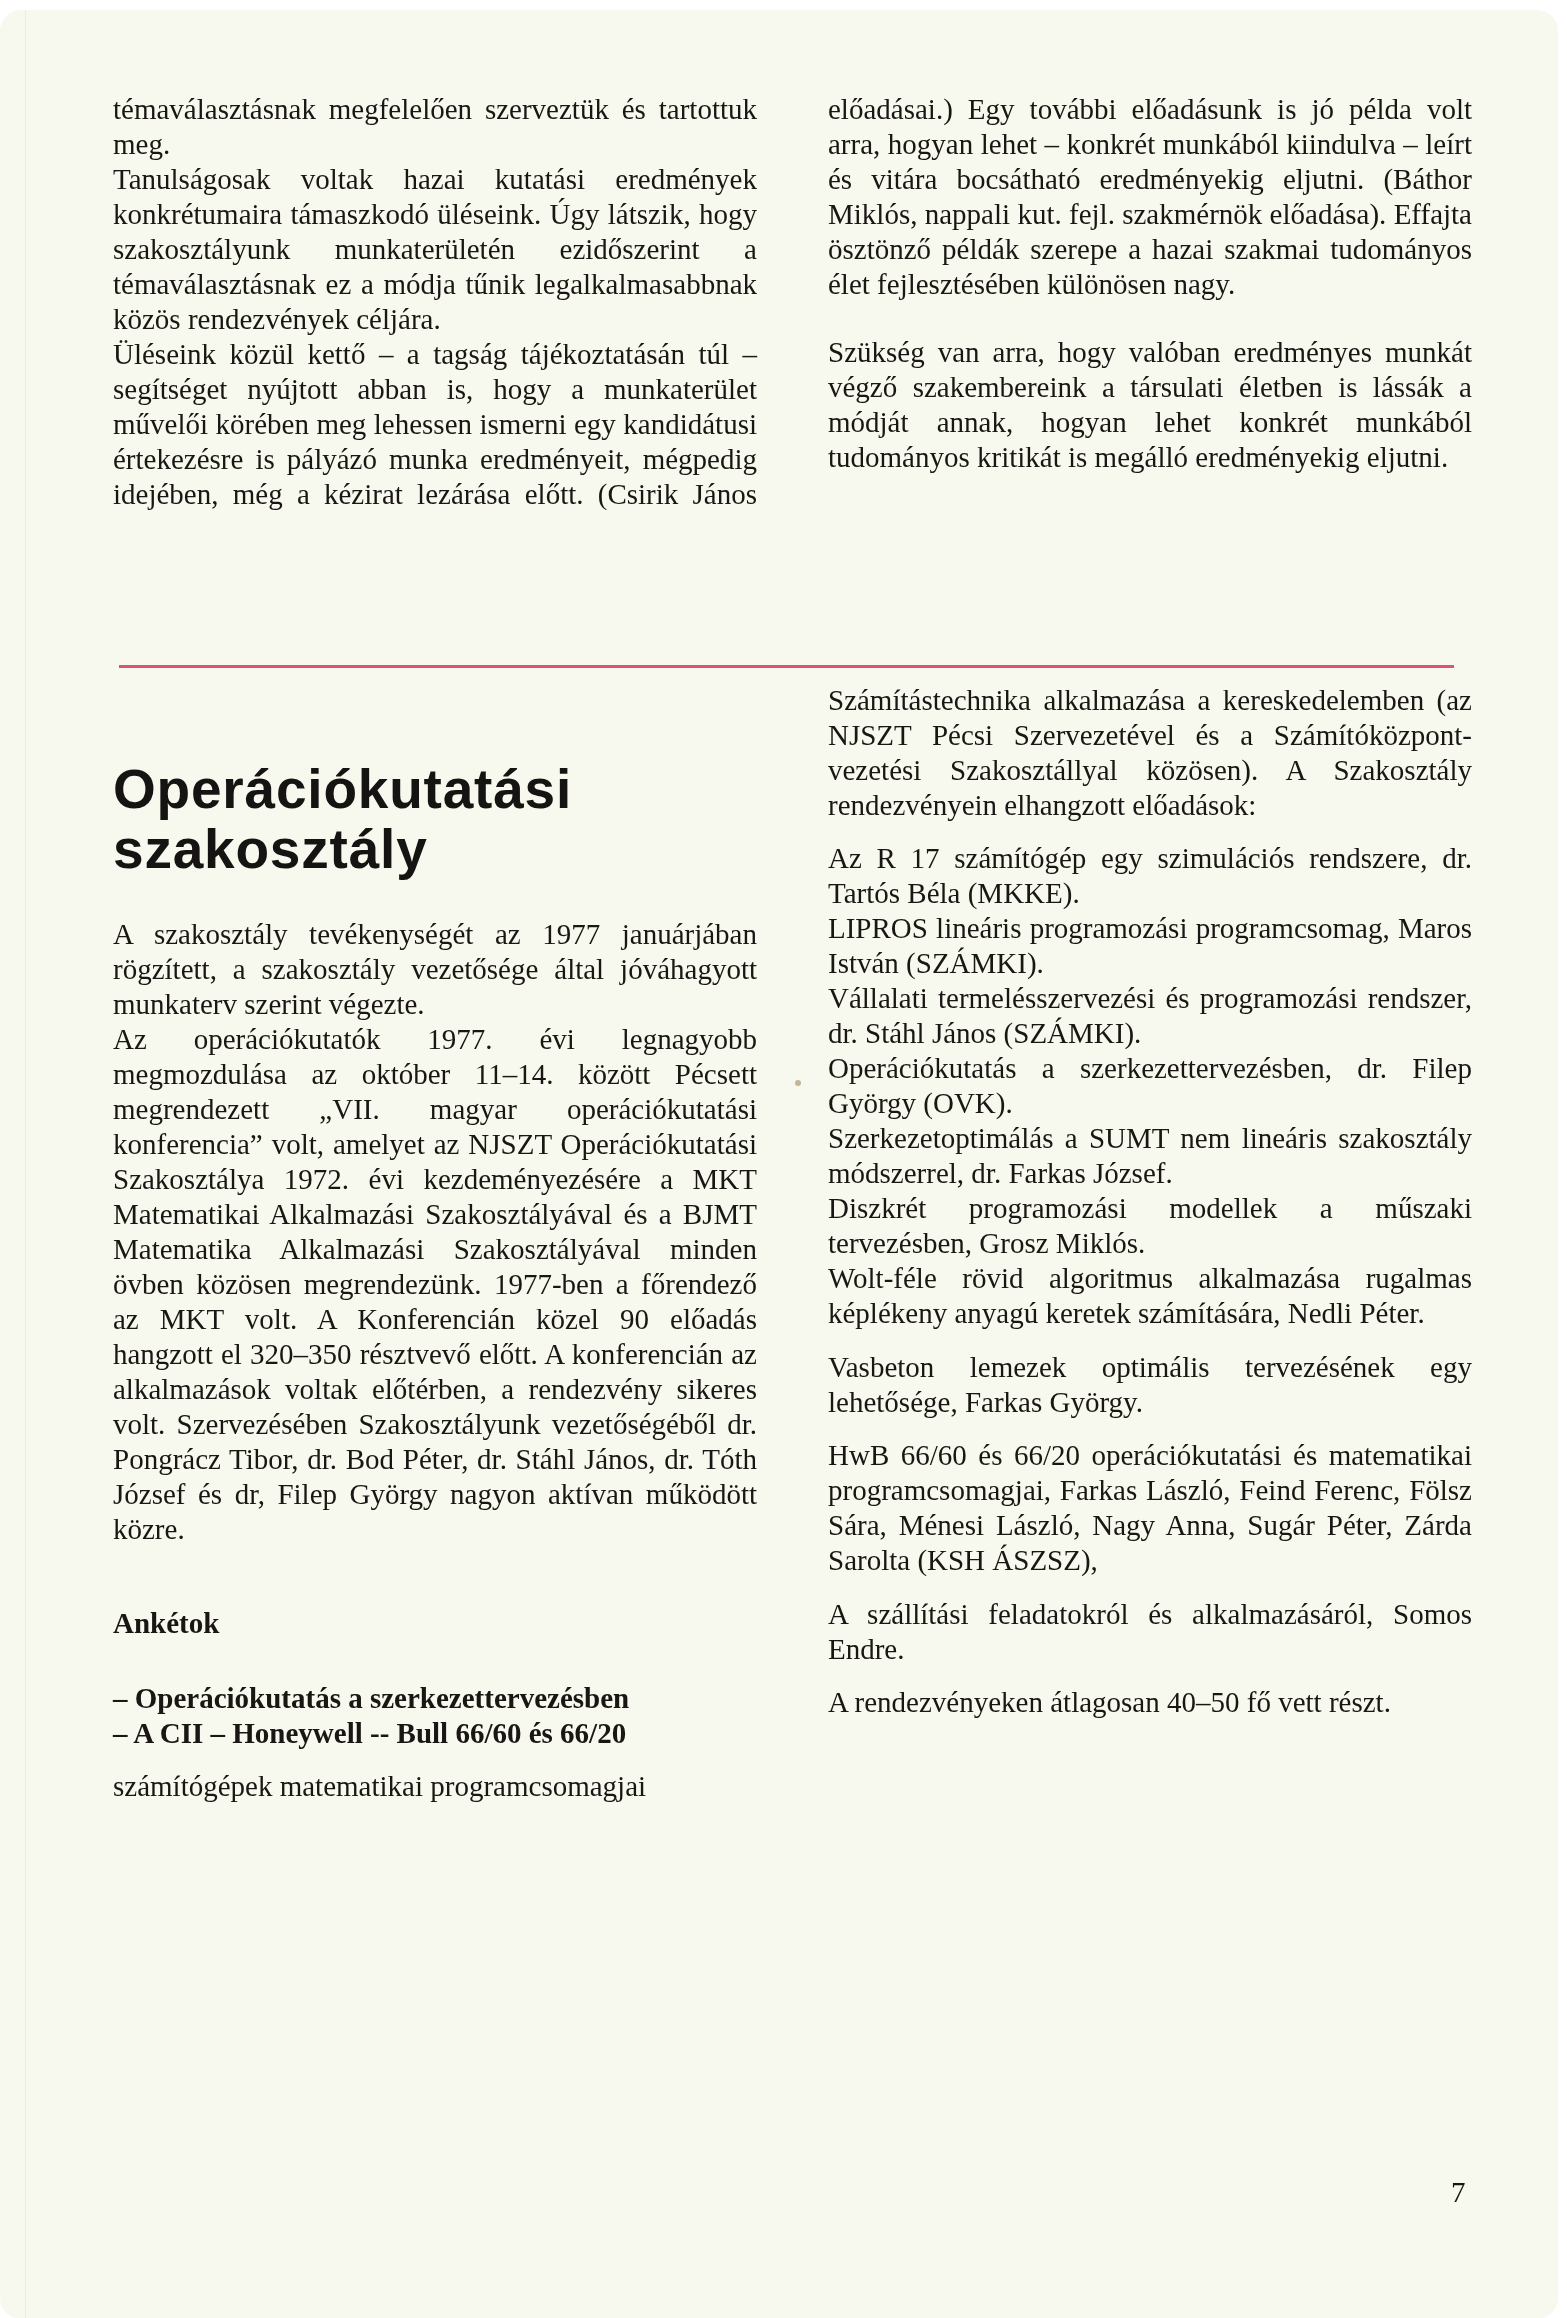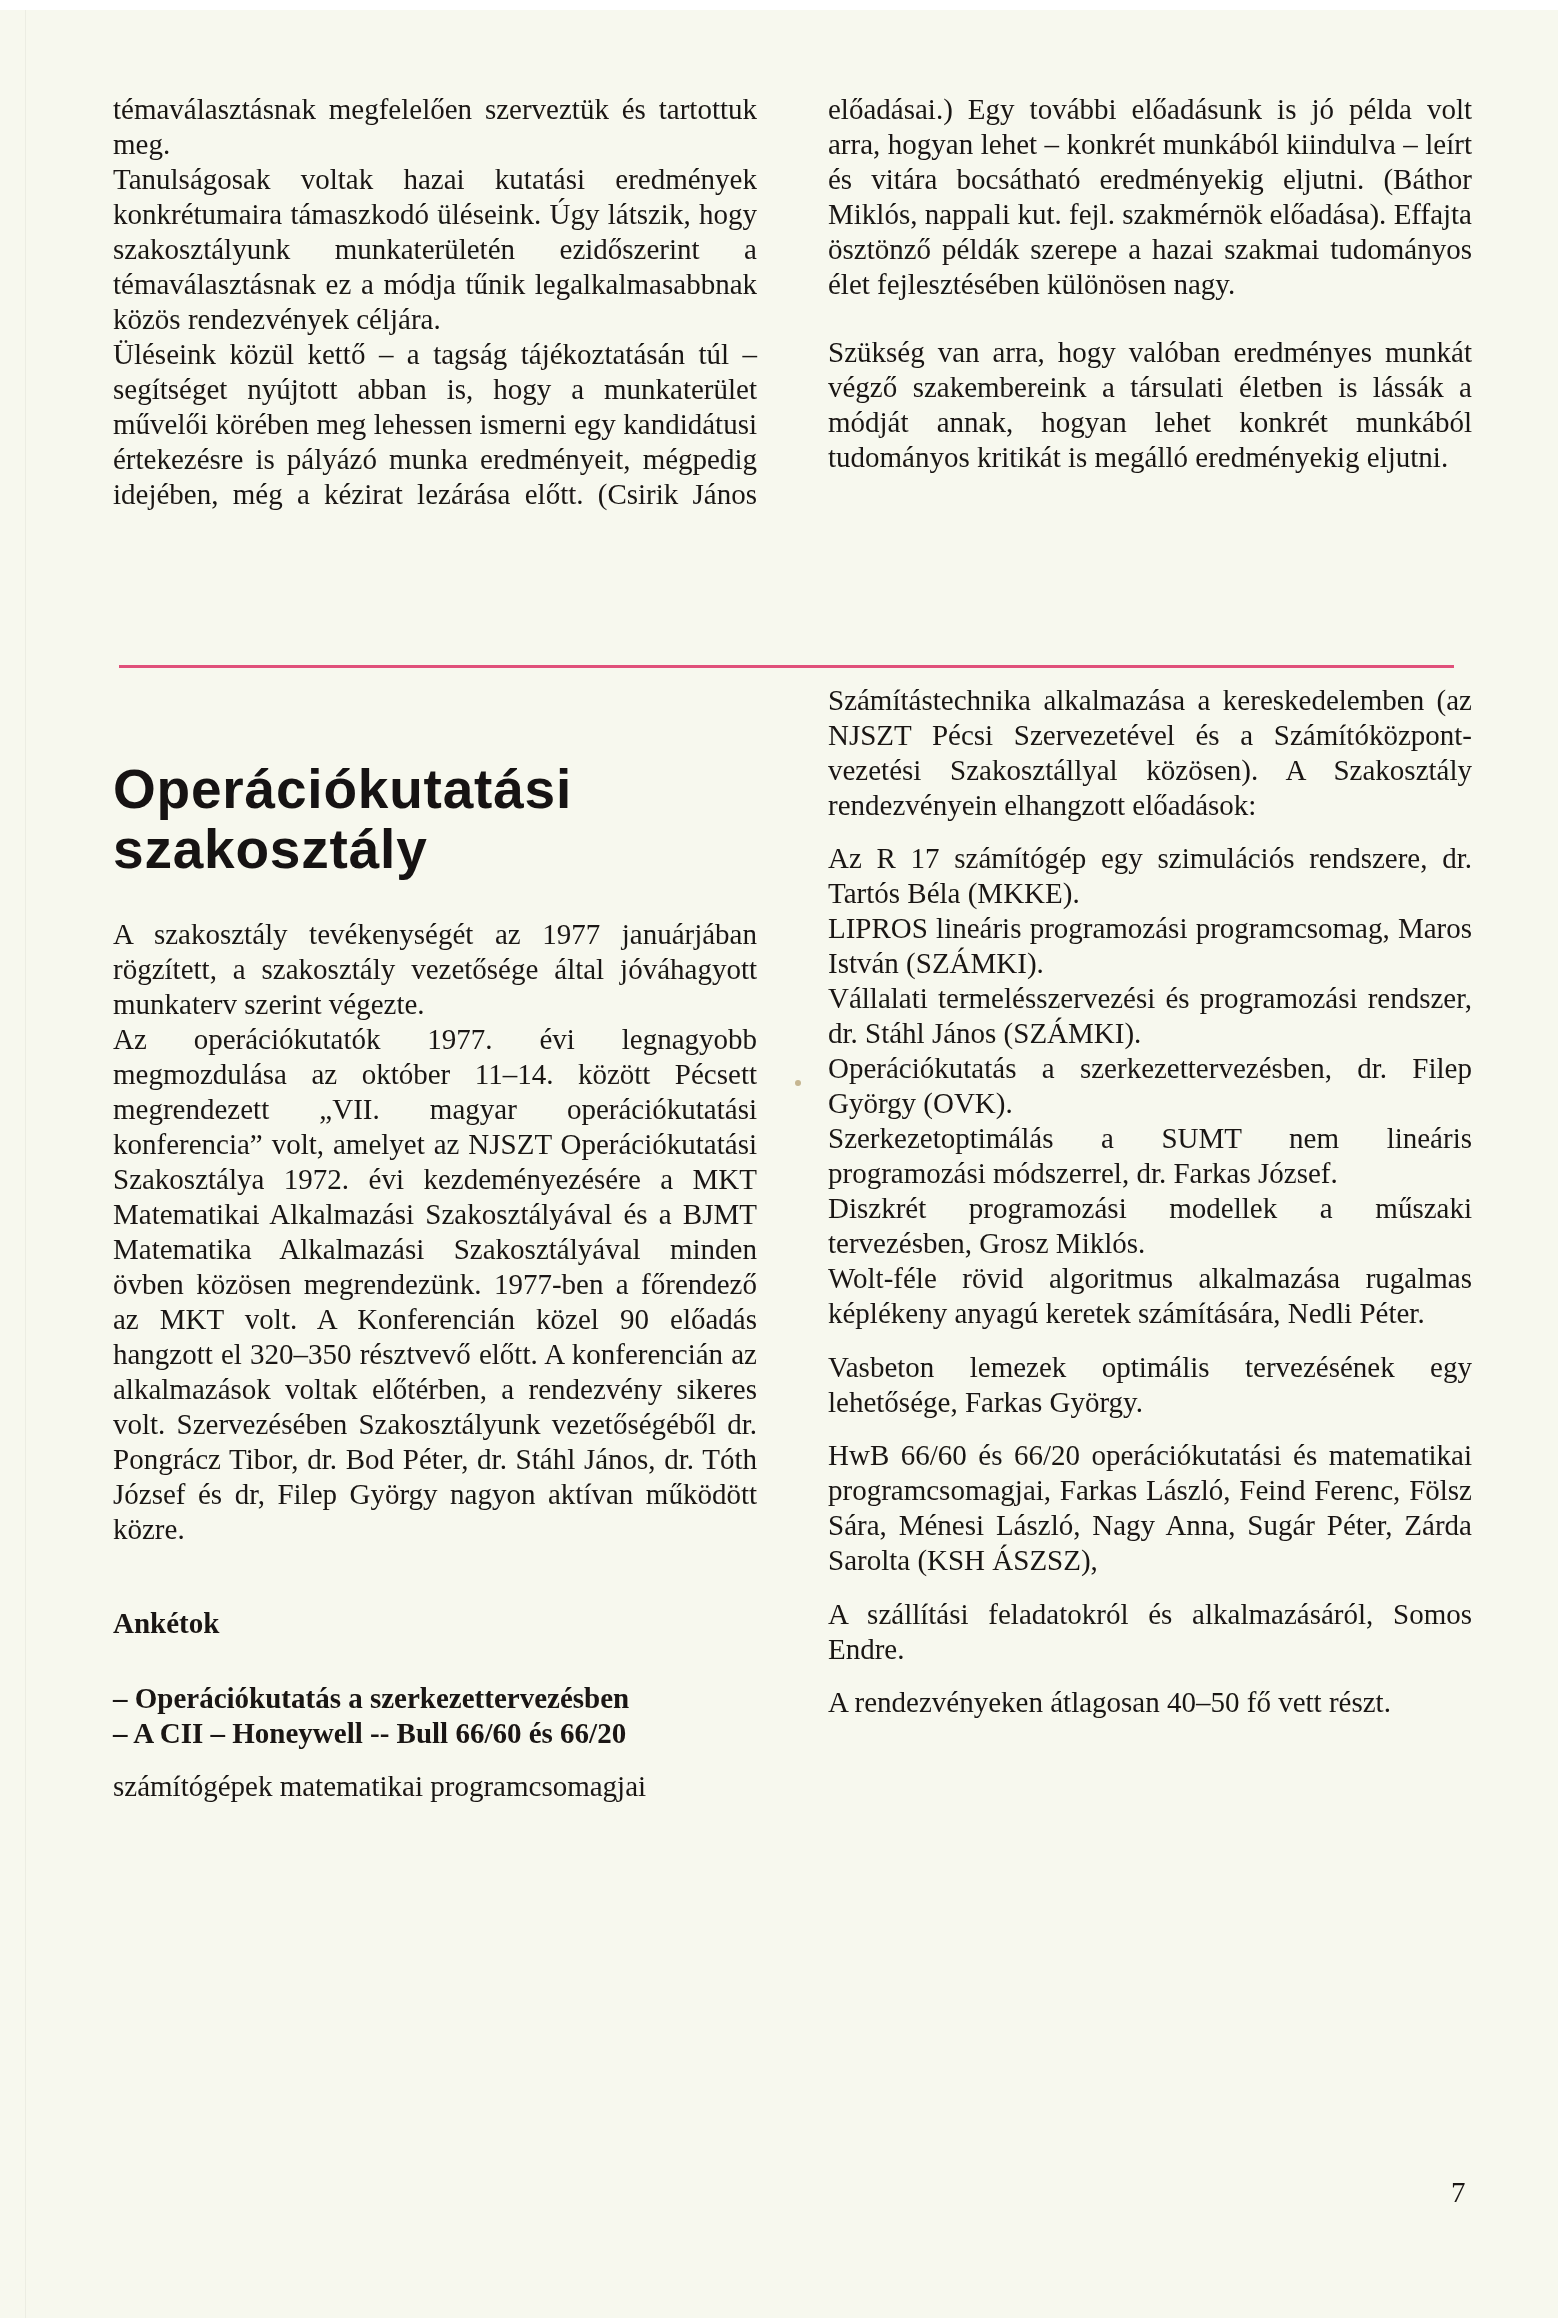--- a/index.html
+++ b/index.html
@@ -7,20 +7,21 @@
     width: 1567px; height: 2319px;
     background: #ffffff;
     position: relative;
     overflow: hidden;
   }
   .page {
     position: absolute;
     left: 0; top: 10px;
     width: 1558px; height: 2309px;
     background: #f7f8ee;
+    border-radius: 21px;
   }
   .gutter-line {
     position: absolute;
     left: 25px; top: 0;
     width: 0.8px; height: 100%;
     background: #ecede3;
   }
   .col {
     position: absolute;
     width: 644px;
@@ -109,21 +110,21 @@
     <p class="list-item">– A CII – Honeywell -- Bull 66/60 és 66/20</p>
     <p class="lastline gap">számítógépek matematikai programcsomagjai</p>
   </div>
 
   <div class="col" id="col-right-bottom">
     <p class="lastline">Számítástechnika alkalmazása a kereskedelemben (az NJSZT Pécsi Szervezetével és a Számítóközpont-vezetési Szakosztállyal közösen). A Szakosztály rendezvényein elhangzott előadások:</p>
     <p class="lastline gap">Az R 17 számítógép egy szimulációs rendszere, dr. Tartós Béla (MKKE).</p>
     <p class="lastline">LIPROS lineáris programozási programcsomag, Maros István (SZÁMKI).</p>
     <p class="lastline">Vállalati termelésszervezési és programozási rendszer, dr. Stáhl János (SZÁMKI).</p>
     <p class="lastline">Operációkutatás a szerkezettervezésben, dr. Filep György (OVK).</p>
-    <p class="lastline">Szerkezetoptimálás a SUMT nem lineáris programozási módszerrel, dr. Farkas József.</p>
+    <p class="lastline">Szerkezetoptimálás a SUMT nem lineáris szakosztály módszerrel, dr. Farkas József.</p>
     <p class="lastline">Diszkrét programozási modellek a műszaki tervezésben, Grosz Miklós.</p>
     <p class="lastline">Wolt-féle rövid algoritmus alkalmazása rugalmas képlékeny anyagú keretek számítására, Nedli Péter.</p>
     <p class="lastline gap">Vasbeton lemezek optimális tervezésének egy lehetősége, Farkas György.</p>
     <p class="lastline gap">HwB 66/60 és 66/20 operációkutatási és matematikai programcsomagjai, Farkas László, Feind Ferenc, Fölsz Sára, Ménesi László, Nagy Anna, Sugár Péter, Zárda Sarolta (KSH ÁSZSZ),</p>
     <p class="lastline gap">A szállítási feladatokról és alkalmazásáról, Somos Endre.</p>
     <p class="lastline gap">A rendezvényeken átlagosan 40–50 fő vett részt.</p>
   </div>
 
   <div class="speck"></div>
 

